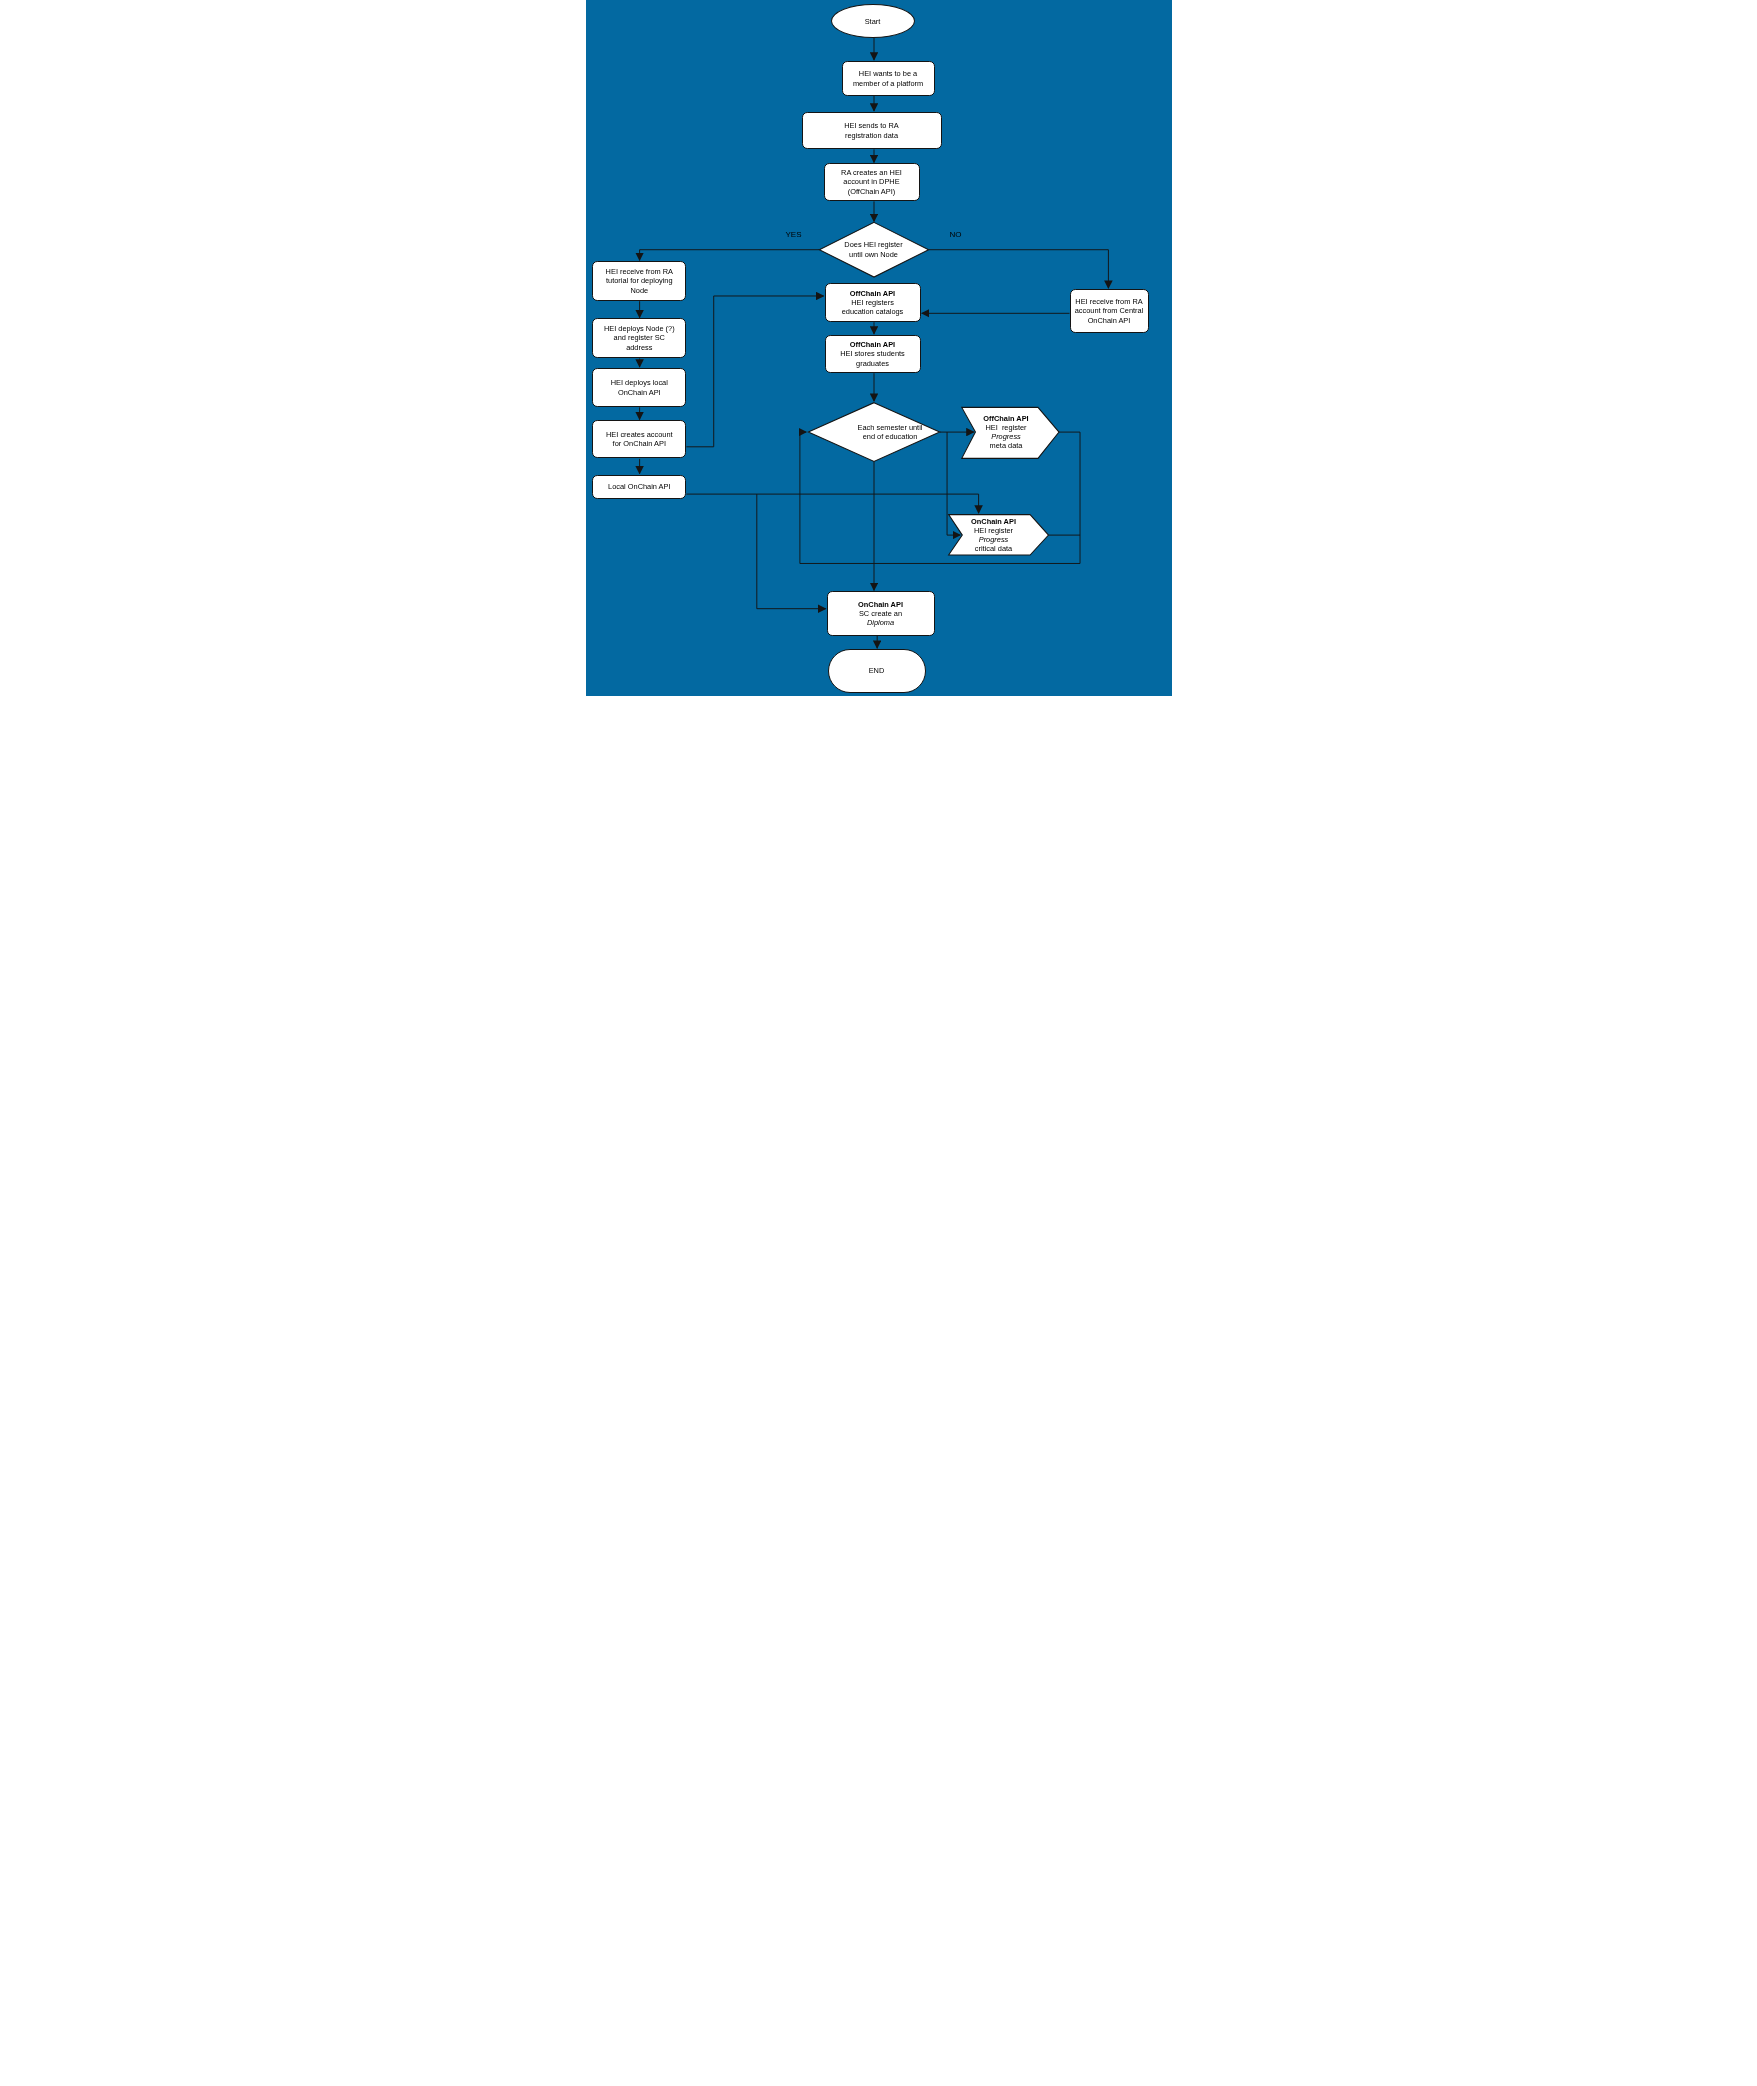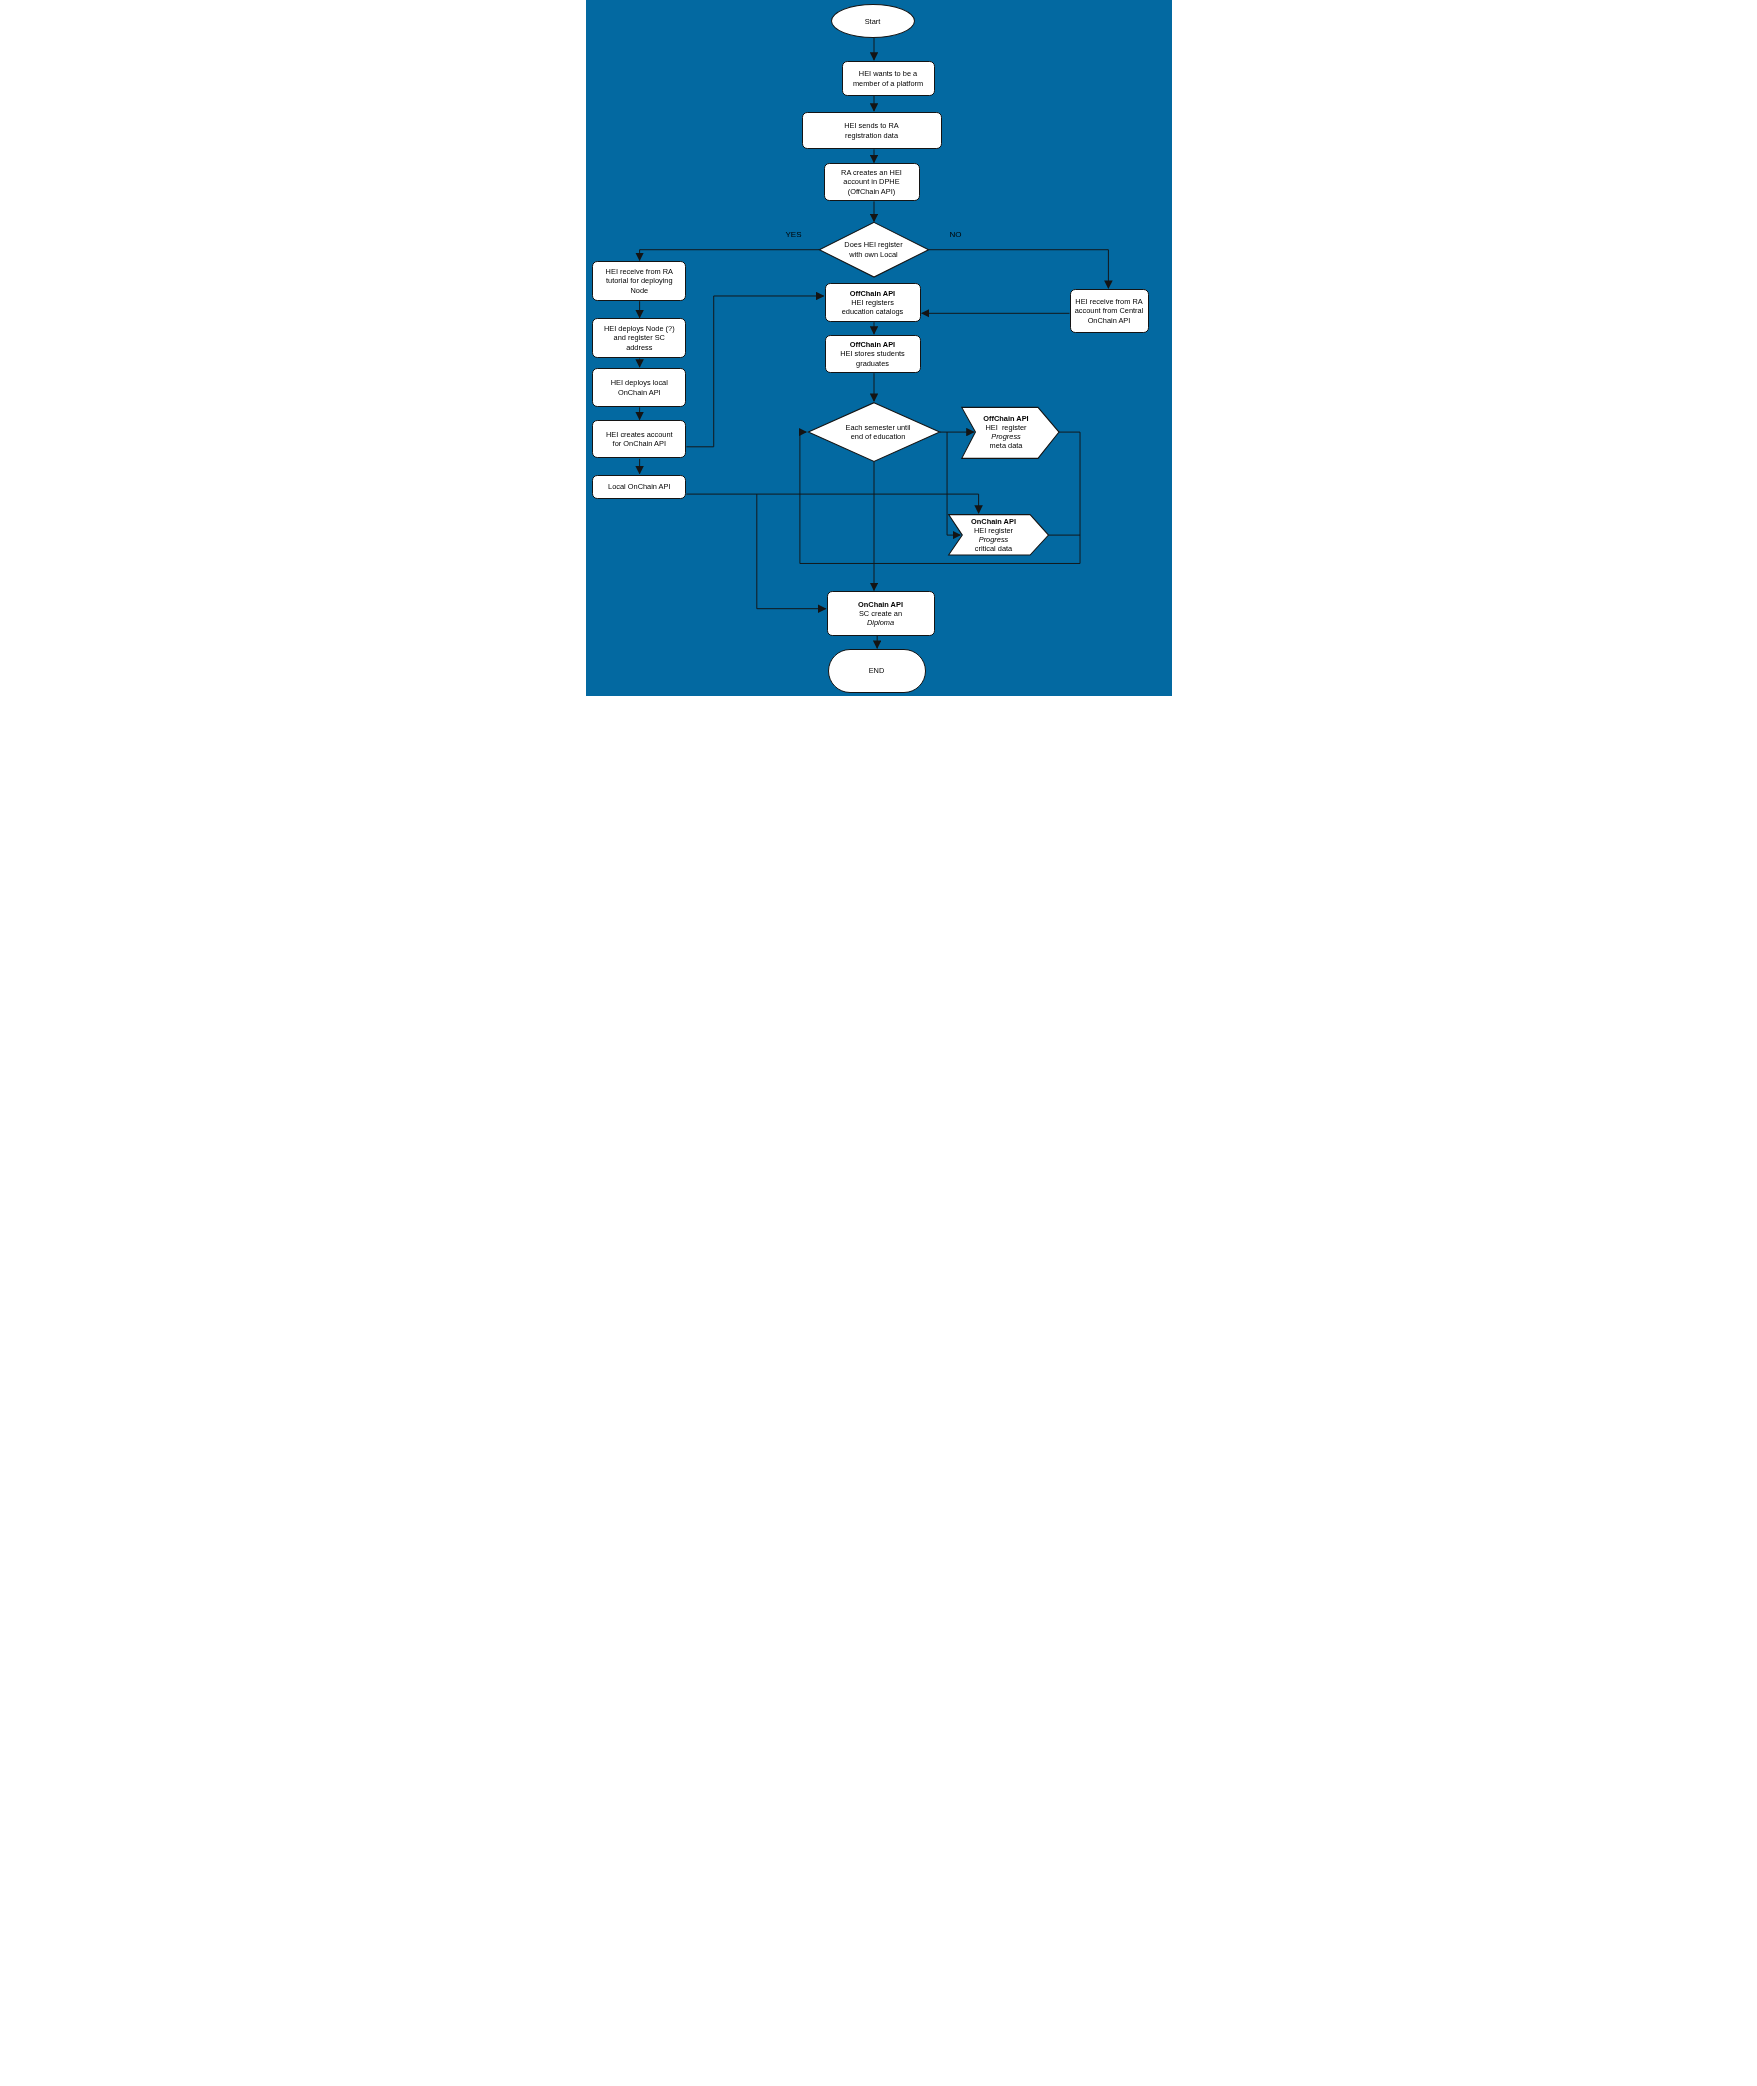--- a/index.html
+++ b/index.html
@@ -94,21 +94,21 @@
   </div>
 
   <div class="node" style="left:238px;top:163px;width:96px;height:38px;">
     <span class="line">RA creates an HEI</span>
     <span class="line">account in DPHE</span>
     <span class="line">(OffChain API)</span>
   </div>
 
   <div class="node plain" style="left:243px;top:236px;width:90px;height:27px;">
     <span class="line">Does HEI register</span>
-    <span class="line">with own Local</span>
+    <span class="line">until own Node</span>
   </div>
   <div class="lbl" style="left:187px;top:230px;width:42px;">YES</div>
   <div class="lbl" style="left:349px;top:230px;width:42px;">NO</div>
 
   <div class="node" style="left:6.8px;top:261px;width:94px;height:40px;">
     <span class="line">HEI receive from RA</span>
     <span class="line">tutorial for deploying</span>
     <span class="line">Node</span>
   </div>
 
@@ -137,21 +137,21 @@
     <span class="line">HEI registers</span>
     <span class="line">education catalogs</span>
   </div>
 
   <div class="node" style="left:239px;top:335px;width:96px;height:38px;">
     <span class="line b">OffChain API</span>
     <span class="line">HEI stores students</span>
     <span class="line">graduates</span>
   </div>
 
-  <div class="node plain" style="left:250px;top:419px;width:85px;height:26px;text-align:right;">
+  <div class="node plain" style="left:262px;top:419px;width:85px;height:26px;text-align:right;">
     <span class="line">Each semester until</span>
     <span class="line">end of education</span>
   </div>
 
   <div class="node plain" style="left:388px;top:409px;width:65px;height:46px;">
     <span class="line b">OffChain API</span>
     <span class="line">HEI  register</span>
     <span class="line i">Progress</span>
     <span class="line">meta data</span>
   </div>

